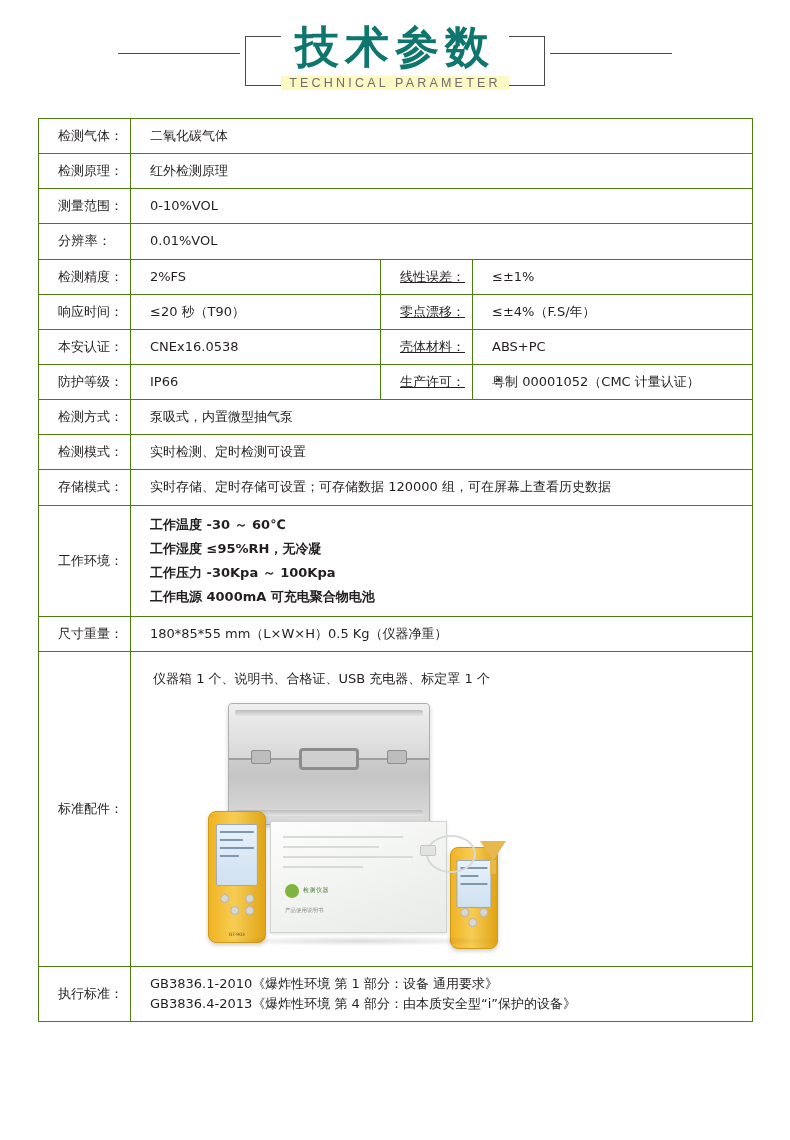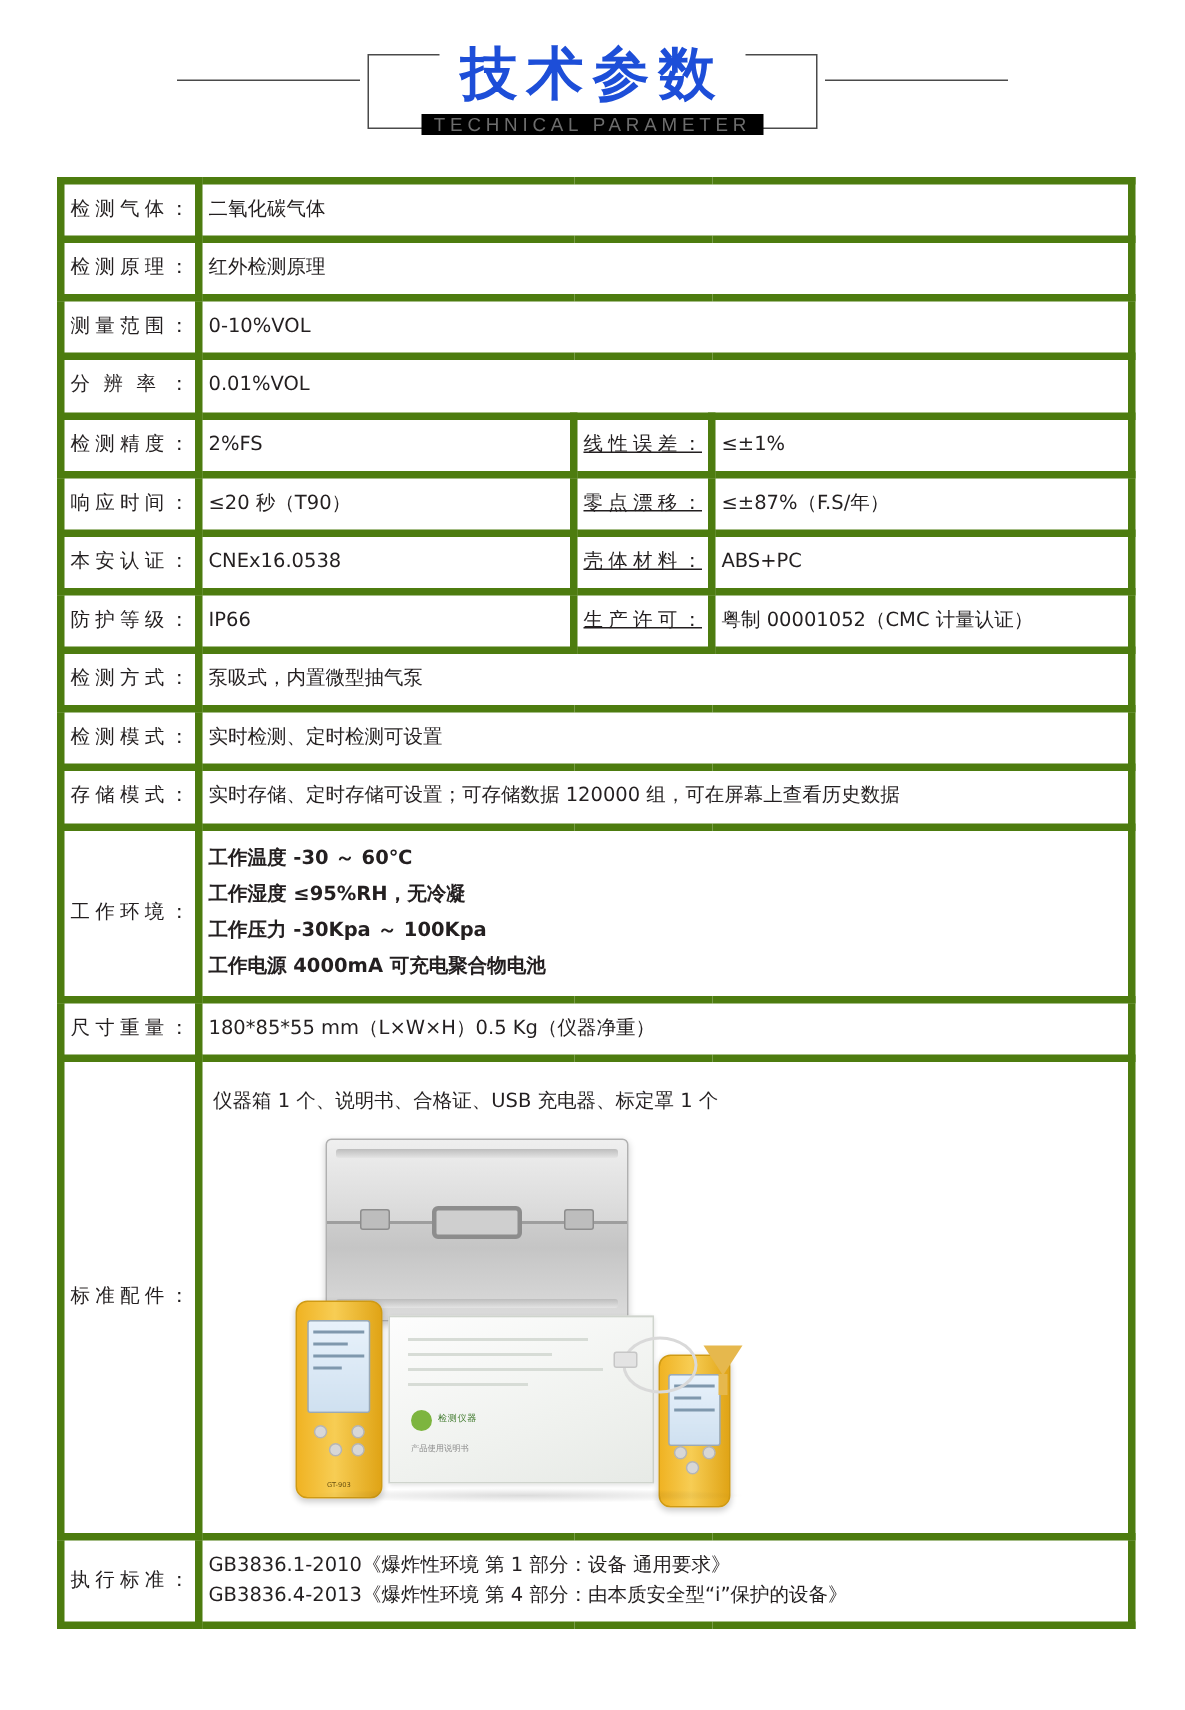--- a/index.html
+++ b/index.html
@@ -39,39 +39,39 @@
     right: 0;
     top: 14px;
     bottom: 10px;
     border: 1px solid #4a4a4a;
     box-sizing: border-box;
     z-index: 0;
   }
   .title-cn {
     position: relative;
     z-index: 2;
-    font-size: 38px;
+    font-size: 44px;
     letter-spacing: 6px;
     font-weight: bold;
-    color: #1d4ed8;
+    color: #0f766e;
     background: #ffffff;
     padding: 0 14px;
     margin-top: 6px;
     line-height: 44px;
-    font-family: Liberation Sans, sans-serif;
+    font-family: Liberation Mono, monospace;
   }
   .title-en {
     position: relative;
     z-index: 2;
     font-size: 12.5px;
     letter-spacing: 3.2px;
     color: #6d6d6d;
     margin-top: 4px;
     margin-bottom: 6px;
-    background: #000000;
+    background: #fef9c3;
     padding: 0 8px;
   }
   .rule {
     position: absolute;
     top: 53px;
     height: 1px;
     background: #4a4a4a;
     z-index: 1;
   }
   .rule.left  { left: 118px;  width: 122px; }
@@ -82,22 +82,22 @@
     padding: 0 38px;
     box-sizing: border-box;
   }
   table.spec {
     width: 714px;
     border-collapse: collapse;
     table-layout: fixed;
     font-size: 13px;
   }
   table.spec td {
-    border: 5px solid #4d7c0f;
-    padding: 7px 4px;
+    border: 1px solid #4d7c0f;
+    padding: 7px 19px;
     vertical-align: middle;
     line-height: 1.55;
     font-family: "DejaVu Sans", "Liberation Sans", sans-serif;
   }
   td.label {
     width: 92px;
     text-align: justify;
     text-align-last: justify;
     white-space: nowrap;
     padding-left: 10px;
@@ -353,21 +353,21 @@
     <tr>
       <td class="label">检测精度：</td>
       <td class="val">2%FS</td>
       <td class="label2">线性误差：</td>
       <td class="val2">≤±1%</td>
     </tr>
     <tr>
       <td class="label">响应时间：</td>
       <td class="val">≤20 秒（T90）</td>
       <td class="label2">零点漂移：</td>
-      <td class="val2">≤±87%（F.S/年）</td>
+      <td class="val2">≤±4%（F.S/年）</td>
     </tr>
     <tr>
       <td class="label">本安认证：</td>
       <td class="val">CNEx16.0538</td>
       <td class="label2">壳体材料：</td>
       <td class="val2">ABS+PC</td>
     </tr>
     <tr>
       <td class="label">防护等级：</td>
       <td class="val">IP66</td>

